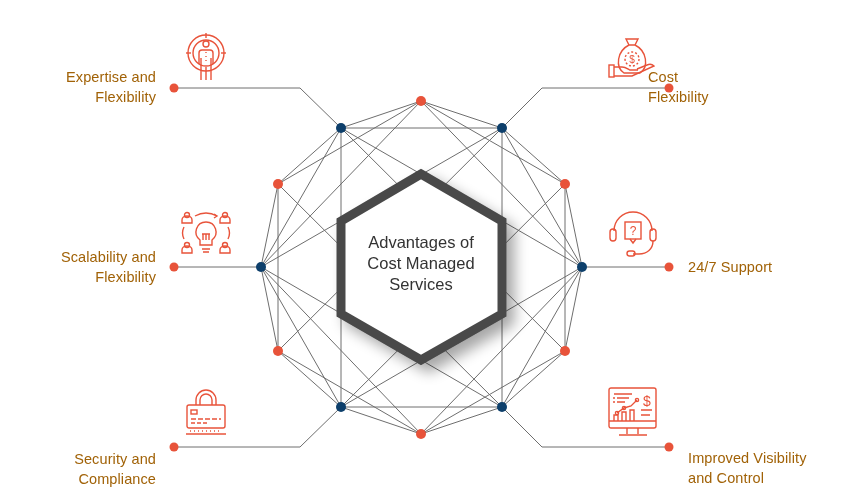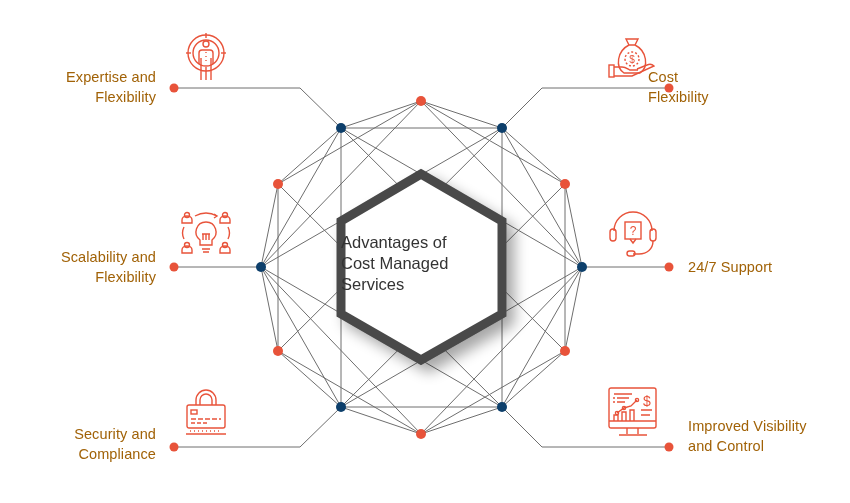--- a/index.html
+++ b/index.html
@@ -4,21 +4,21 @@
 <style>
   html, body { margin: 0; padding: 0; background: #ffffff; }
   body { width: 850px; height: 503px; position: relative; overflow: hidden;
          font-family: "Liberation Sans", "DejaVu Sans", sans-serif; }
   #stage { position: absolute; left: 0; top: 0; width: 850px; height: 503px; }
   .label { position: absolute; font-size: 14.5px; line-height: 20px; color: #a16207;
            font-weight: 300; letter-spacing: 0.1px; }
   .label.left { text-align: right; }
   .label.right { text-align: left; }
   .label span { display: block; white-space: nowrap; }
-  .center-title { position: absolute; left: 341px; top: 232px; width: 160px; 
+  .center-title { position: absolute; left: 341px; top: 232px; width: 160px; text-align: center;
                   font-size: 16.5px; line-height: 21px; color: #333333; }
   .center-title span { display: block; }
 </style>
 </head>
 <body>
 
 <div id="stage">
   <svg width="850" height="503" viewBox="0 0 850 503" xmlns="http://www.w3.org/2000/svg" style="position:absolute;left:0;top:0">
     <defs>
       <filter id="hexShadow" x="-30%" y="-30%" width="170%" height="170%">
@@ -216,21 +216,21 @@
     <span>Cost</span>
     <span>Flexibility</span>
   </div>
   <div class="label left" style="right:694px; top:247px;">
     <span>Scalability and</span>
     <span>Flexibility</span>
   </div>
   <div class="label right" style="left:688px; top:257px;">
     <span>24/7 Support</span>
   </div>
-  <div class="label left" style="right:694px; top:424px;margin-left:21px;">
+  <div class="label left" style="right:694px; top:449px;margin-left:21px;">
     <span>Security and</span>
     <span>Compliance</span>
   </div>
-  <div class="label right" style="left:688px; top:416px;">
+  <div class="label right" style="left:688px; top:448px;">
     <span>Improved Visibility</span>
     <span>and Control</span>
   </div>
 </div>
 
 </body></html>

